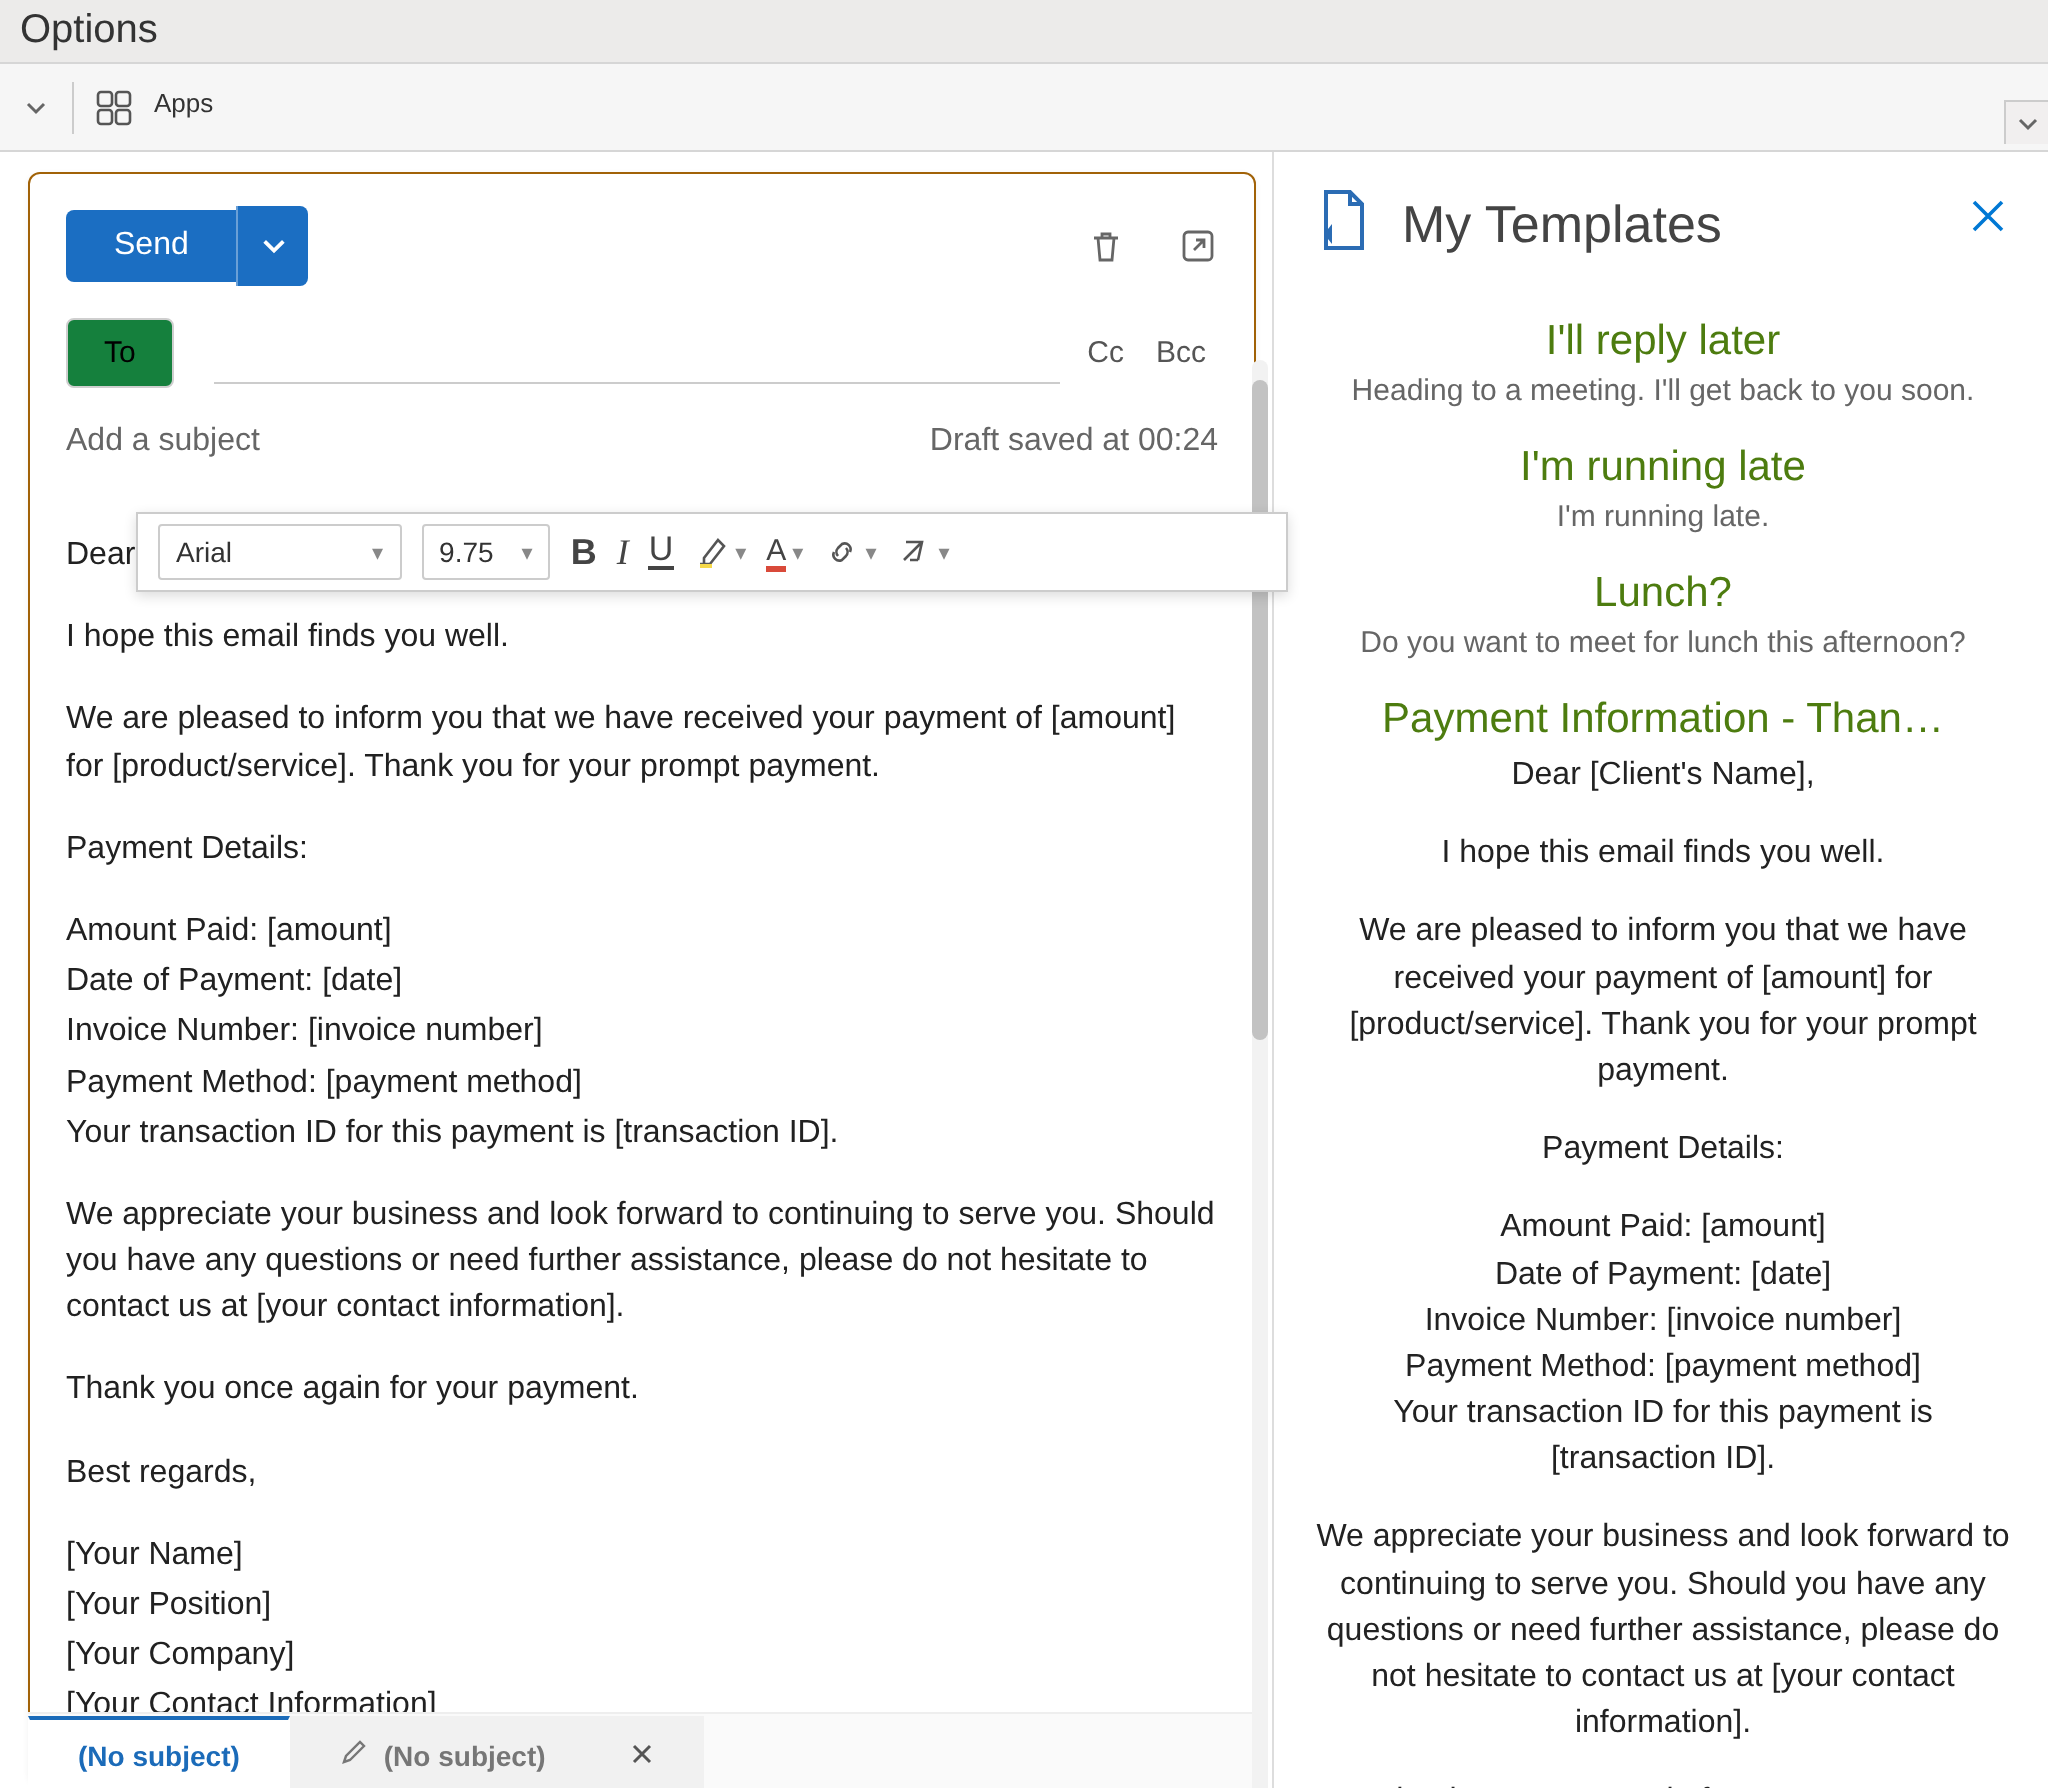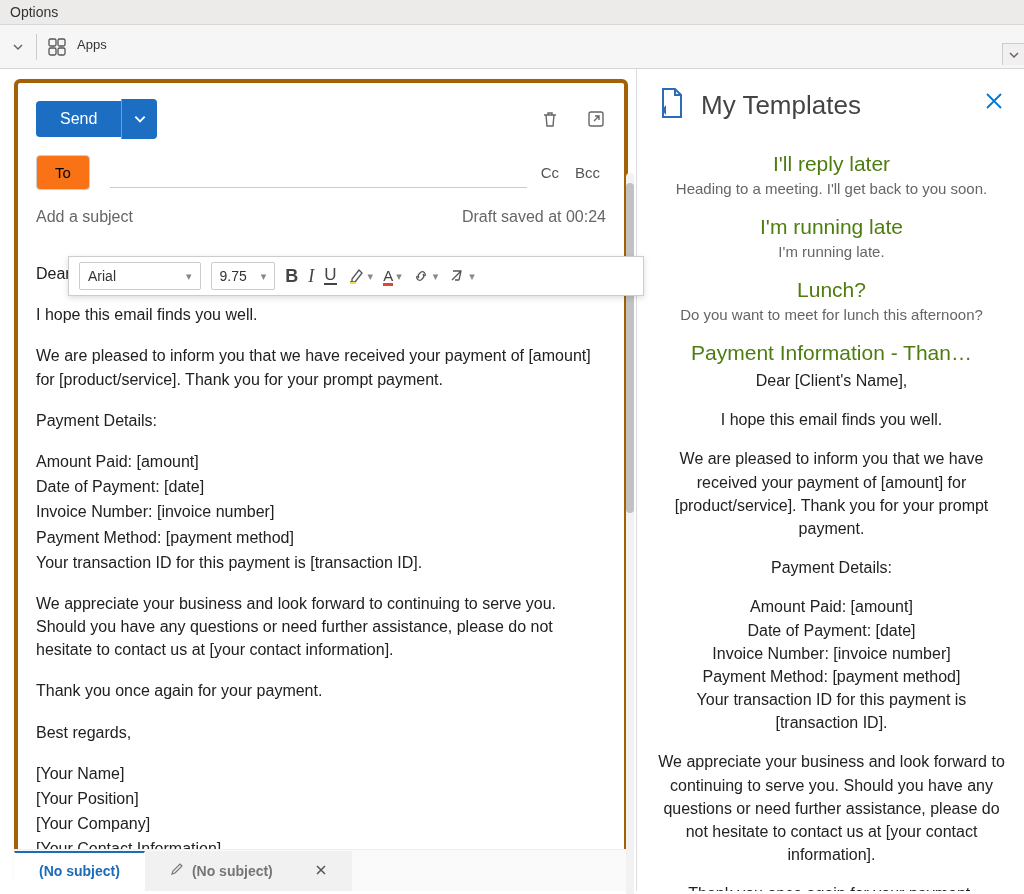--- a/index.html
+++ b/index.html
@@ -10,21 +10,21 @@
     background: #fff;
     width: 1024px;
     height: 894px;
     overflow: hidden;
     position: relative;
   }
   .topbar {
     background: #ecebea;
     padding: 4px 10px;
     color: #333;
-    font-size: 14px;
+    font-size: 20px;
     border-bottom: 1px solid #d6d6d6;
   }
   .ribbon {
     background: #f6f6f6;
     height: 44px;
     display: flex;
     align-items: center;
     padding-left: 12px;
     border-bottom: 1px solid #d6d6d6;
     position: relative;
@@ -69,21 +69,21 @@
     height: calc(100% - 72px);
   }
   .compose-wrap {
     width: 636px;
     position: relative;
     display: flex;
     flex-direction: column;
   }
   .compose-card {
     background: #fff;
-    border: 4px solid #a16207;
+    border: 1px solid #a16207;
     border-radius: 6px;
     margin: 10px 8px 6px 14px;
     box-shadow: 0 1px 3px rgba(0,0,0,0.06);
     position: relative;
     height: 832px;
     overflow: hidden;
   }
   .compose-header {
     padding: 16px 18px 6px 18px;
     display: flex;
@@ -117,21 +117,21 @@
   .icon-btn { cursor: pointer; display: inline-flex; }
 
   .to-row {
     display: flex;
     align-items: center;
     padding: 10px 18px;
     gap: 14px;
   }
   .to-btn {
     border: 1px solid #cfcfcf;
-    background: #f97316;
+    background: #15803d;
     border-radius: 4px;
     padding: 8px 18px;
     font-size: 15px;
     cursor: pointer;
   }
   .to-input {
     flex: 1;
     border: none;
     border-bottom: 1px solid #ccc;
     font-size: 15px;

